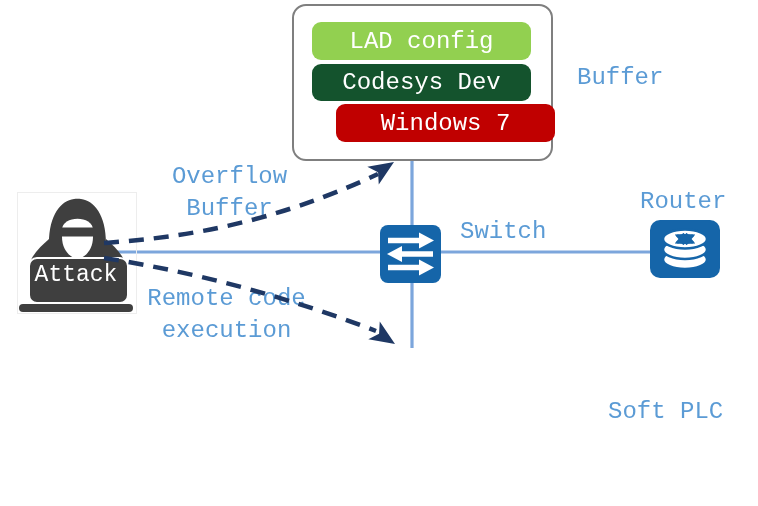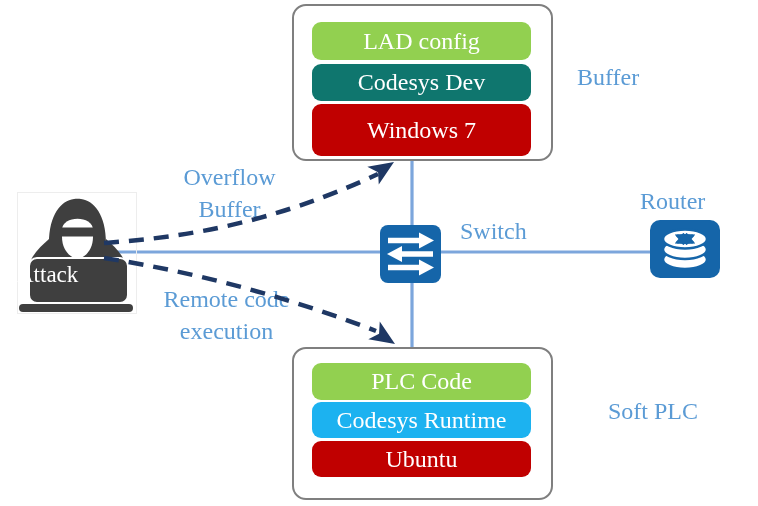--- a/index.html
+++ b/index.html
@@ -1,38 +1,38 @@
 <!DOCTYPE html>
 <html><head>
 <meta charset="utf-8">
 <style>
   html,body{margin:0;padding:0;background:#fff;}
   #stage{
     position:relative;width:758px;height:506px;background:#ffffff;
-    font-family:Liberation Serif, serif;overflow:hidden;
+    font-family:Liberation Mono, monospace;overflow:hidden;
   }
   svg{display:block;}
   .layer-svg{position:absolute;left:0;top:0;width:758px;height:506px;pointer-events:none;}
   .lines{z-index:1;}
   .arrows{z-index:6;}
 
   .machine-box{
     position:absolute;width:261px;background:#fff;border:2.5px solid #7f7f7f;
     border-radius:14px;z-index:2;box-sizing:border-box;
   }
   #develop-box{left:292px;top:4px;height:157px;}
   #softplc-box{left:292px;top:347px;height:153px;}
   .bar{
     position:absolute;left:18px;width:219px;border-radius:9px;
     color:#fff;font-size:24px;display:flex;align-items:center;justify-content:center;
     white-space:nowrap;
   }
   .dev-bar1{top:16px;height:38px;}
   .dev-bar2{top:58px;height:37px;}
-  .dev-bar3{top:98px;height:52px;}
+  .dev-bar3{top:98px;height:38px;margin-left:24px;}
   .plc-bar1{top:14px;height:37px;}
   .plc-bar2{top:53px;height:36px;}
   .plc-bar3{top:92px;height:36px;}
 
   .blue-label{
     position:absolute;color:#5b9bd5;font-size:24px;z-index:4;white-space:nowrap;
   }
   #develop-label{left:577px;top:64px;}
   #softplc-label{left:608px;top:398px;}
   #switch-label{left:453px;top:218px;margin-left:7px;}
@@ -42,49 +42,44 @@
     text-align:center;line-height:32px;
   }
   #buffer-label{left:148px;top:161px;width:163px;}
   #remote-label{left:128px;top:283px;width:197px;}
 
   #attack-icon{
     position:absolute;left:17px;top:192px;width:118px;height:120px;z-index:3;
     border:1px solid #ededed;box-sizing:content-box;
   }
   #attack-label{
-    position:absolute;left:17px;top:262px;width:118px;text-align:left;
+    position:absolute;left:17px;top:262px;width:118px;text-align:center;
     color:#fff;font-size:23px;z-index:4;
   }
   #switch-icon{position:absolute;left:380px;top:225px;width:61px;height:58px;z-index:3;}
   #router-icon{position:absolute;left:650px;top:220px;width:70px;height:58px;z-index:3;}
 </style>
 </head>
 <body>
 
 <div id="stage">
 
   <svg class="layer-svg lines" viewBox="0 0 758 506">
     <line x1="100" y1="252" x2="652" y2="252" stroke="#7ca6dc" stroke-width="3.2"></line>
     <line x1="412" y1="160" x2="412" y2="227" stroke="#7ca6dc" stroke-width="3.2"></line>
     <line x1="412" y1="281" x2="412" y2="348" stroke="#7ca6dc" stroke-width="3.2"></line>
   </svg>
 
   <div class="machine-box" id="develop-box">
     <div class="bar dev-bar1" style="background: rgb(146, 208, 80);">LAD config</div>
-    <div class="bar dev-bar2" style="background: #0f766e;">Codesys Dev</div>
+    <div class="bar dev-bar2" style="background: #14532d;">Codesys Dev</div>
     <div class="bar dev-bar3" style="background: rgb(192, 0, 0);">Windows 7</div>
   </div>
   <div class="blue-label" id="develop-label">Buffer</div>
 
-  <div class="machine-box" id="softplc-box">
-    <div class="bar plc-bar1" style="background: rgb(146, 208, 80);">PLC Code</div>
-    <div class="bar plc-bar2" style="background: rgb(28, 178, 240);">Codesys Runtime</div>
-    <div class="bar plc-bar3" style="background: rgb(192, 0, 0);">Ubuntu</div>
-  </div>
   <div class="blue-label" id="softplc-label">Soft PLC</div>
 
   <div id="attack-icon">
     <svg width="118" height="120" viewBox="0 0 118 120">
       <path d="M31,46 C24,52 16,60 13,67 L31,67 Z" fill="#3f3f3f"></path>
       <path d="M88,46 C95,52 103,60 106,67 L88,67 Z" fill="#3f3f3f"></path>
       <path d="M31,67 L31,50 C31,22 43,7.5 56,6 C58,5.7 61,5.7 63,6 C76,7.5 88,22 88,50 L88,67 Z" fill="#3f3f3f"></path>
       <path d="M44,37 C44,22 75,22 75,37 L75,44 C75,56 68,64 59.5,66.5 C51,64 44,56 44,44 Z" fill="#ffffff"></path>
       <rect x="40" y="34.5" width="39" height="9" rx="3" fill="#3f3f3f"></rect>
       <rect x="11" y="65" width="99" height="45" rx="8" fill="#3f3f3f" stroke="#ffffff" stroke-width="2"></rect>

